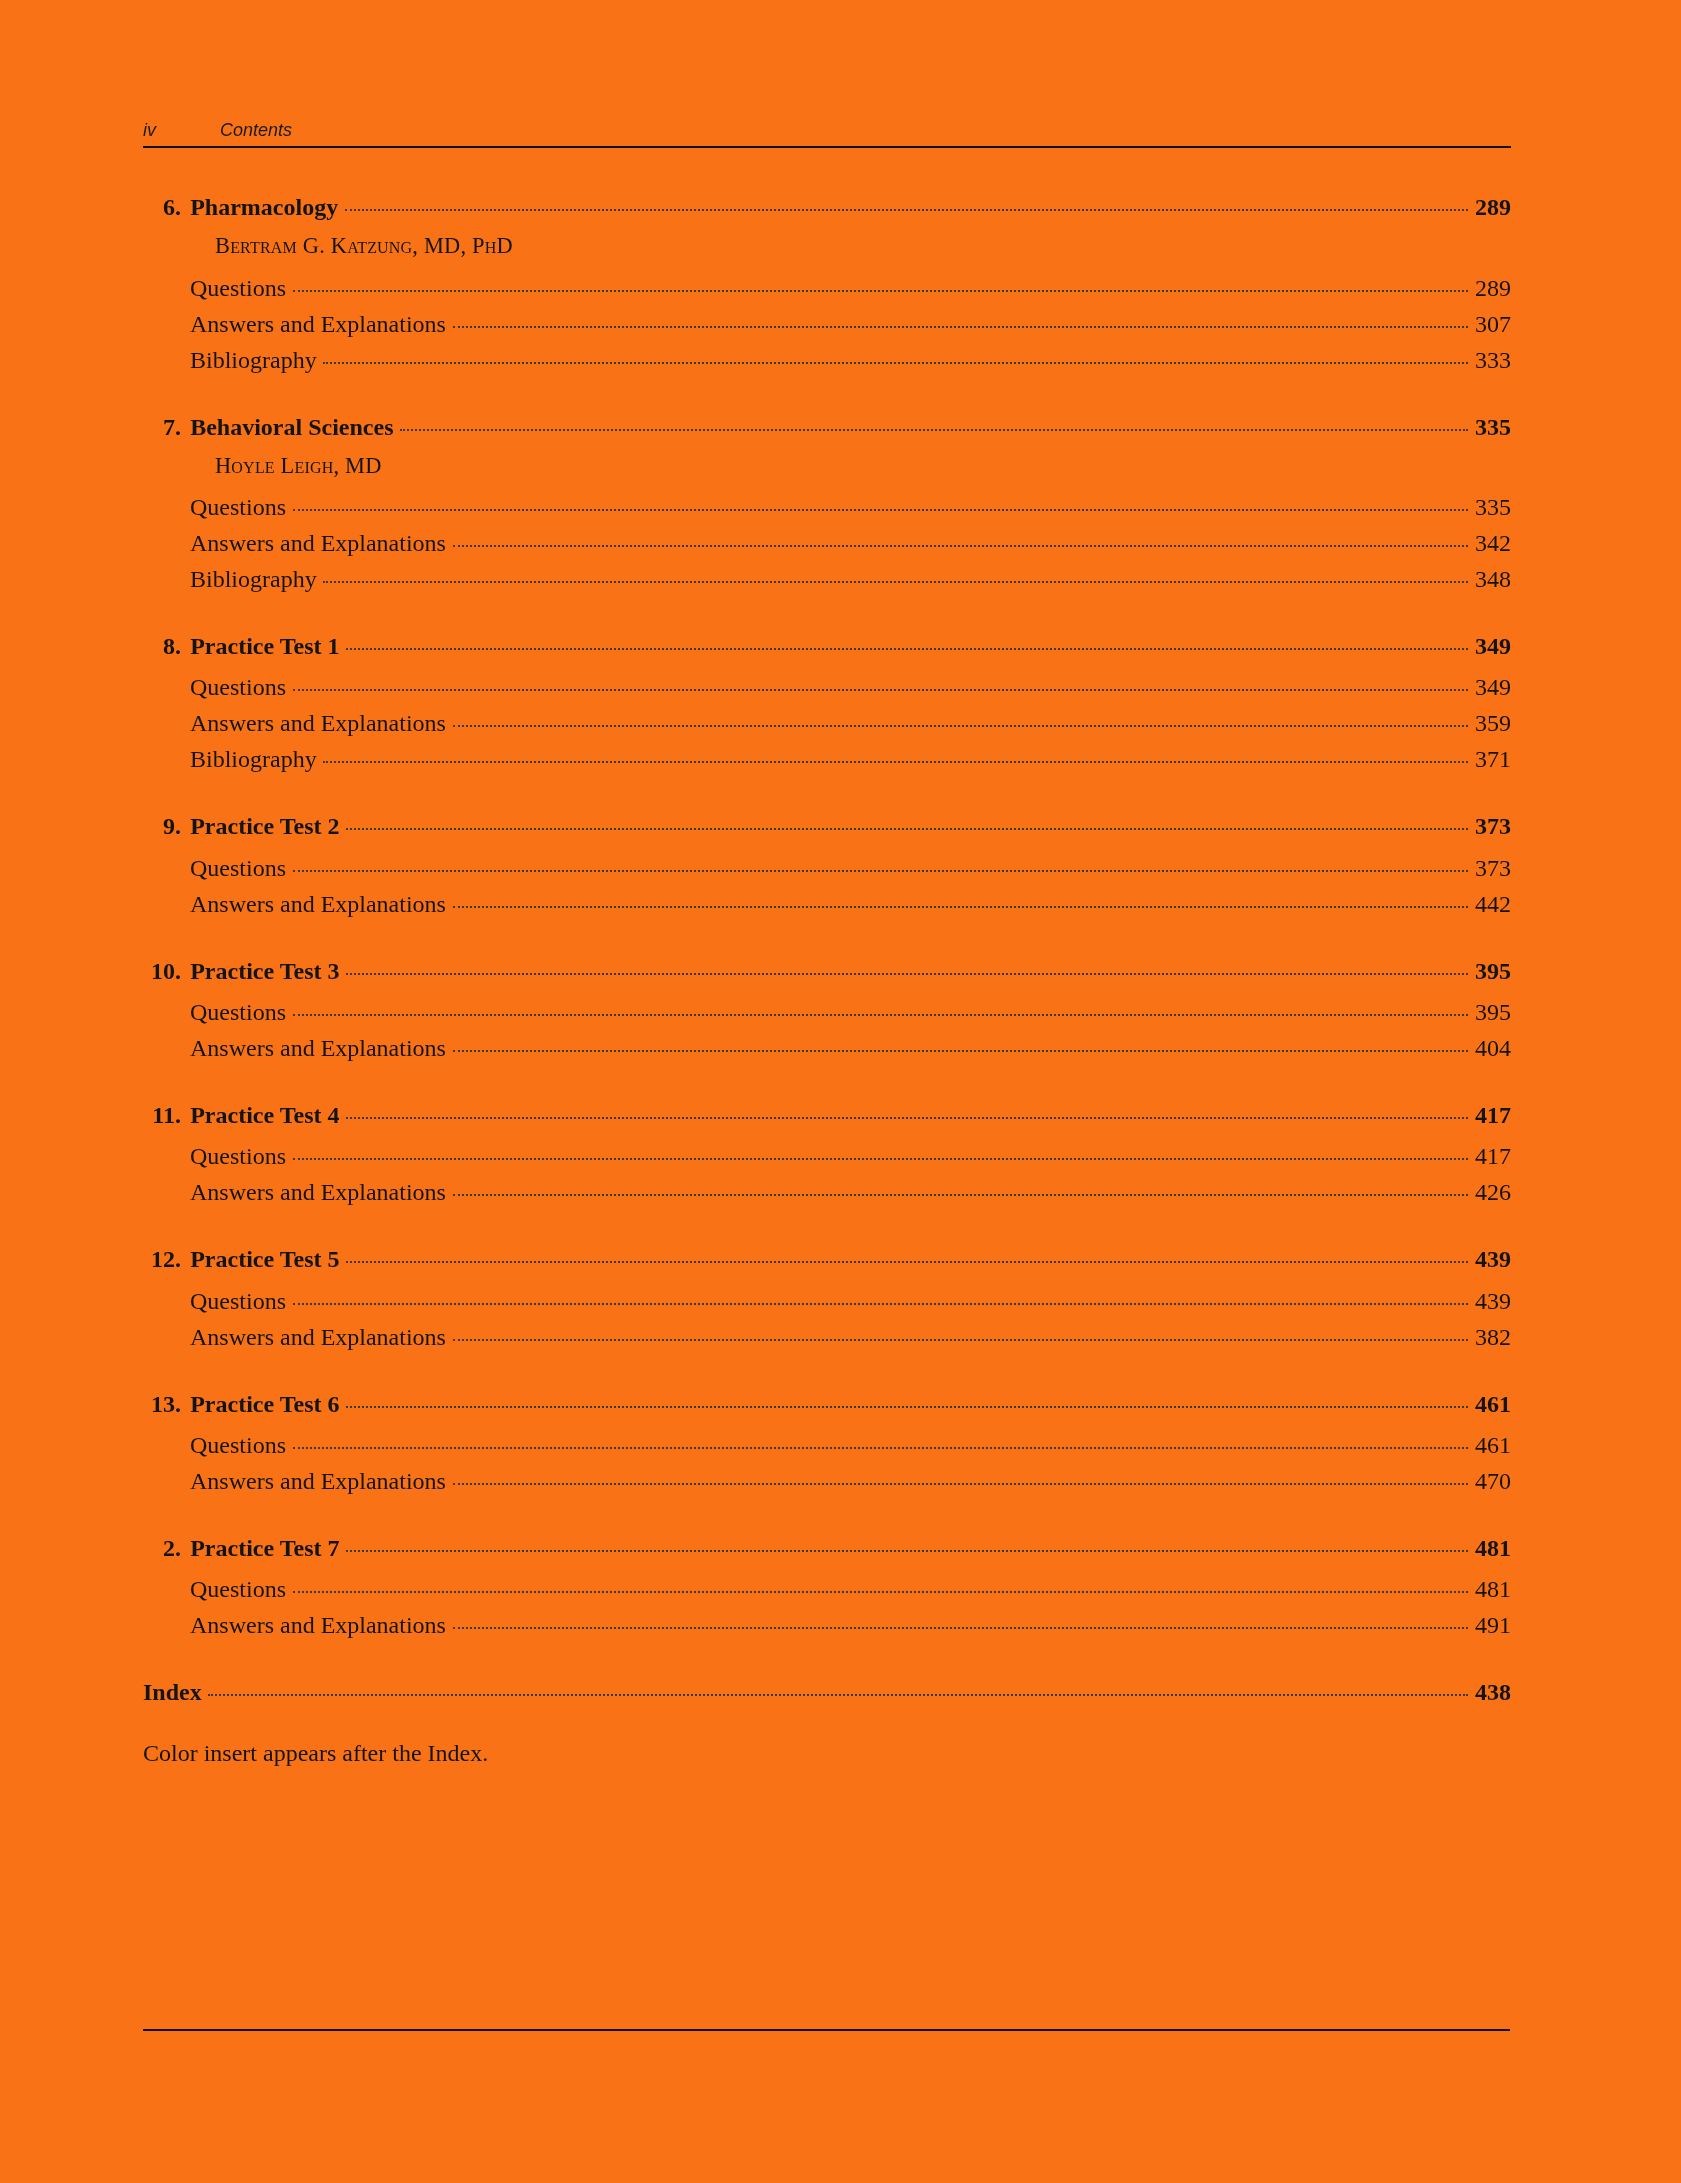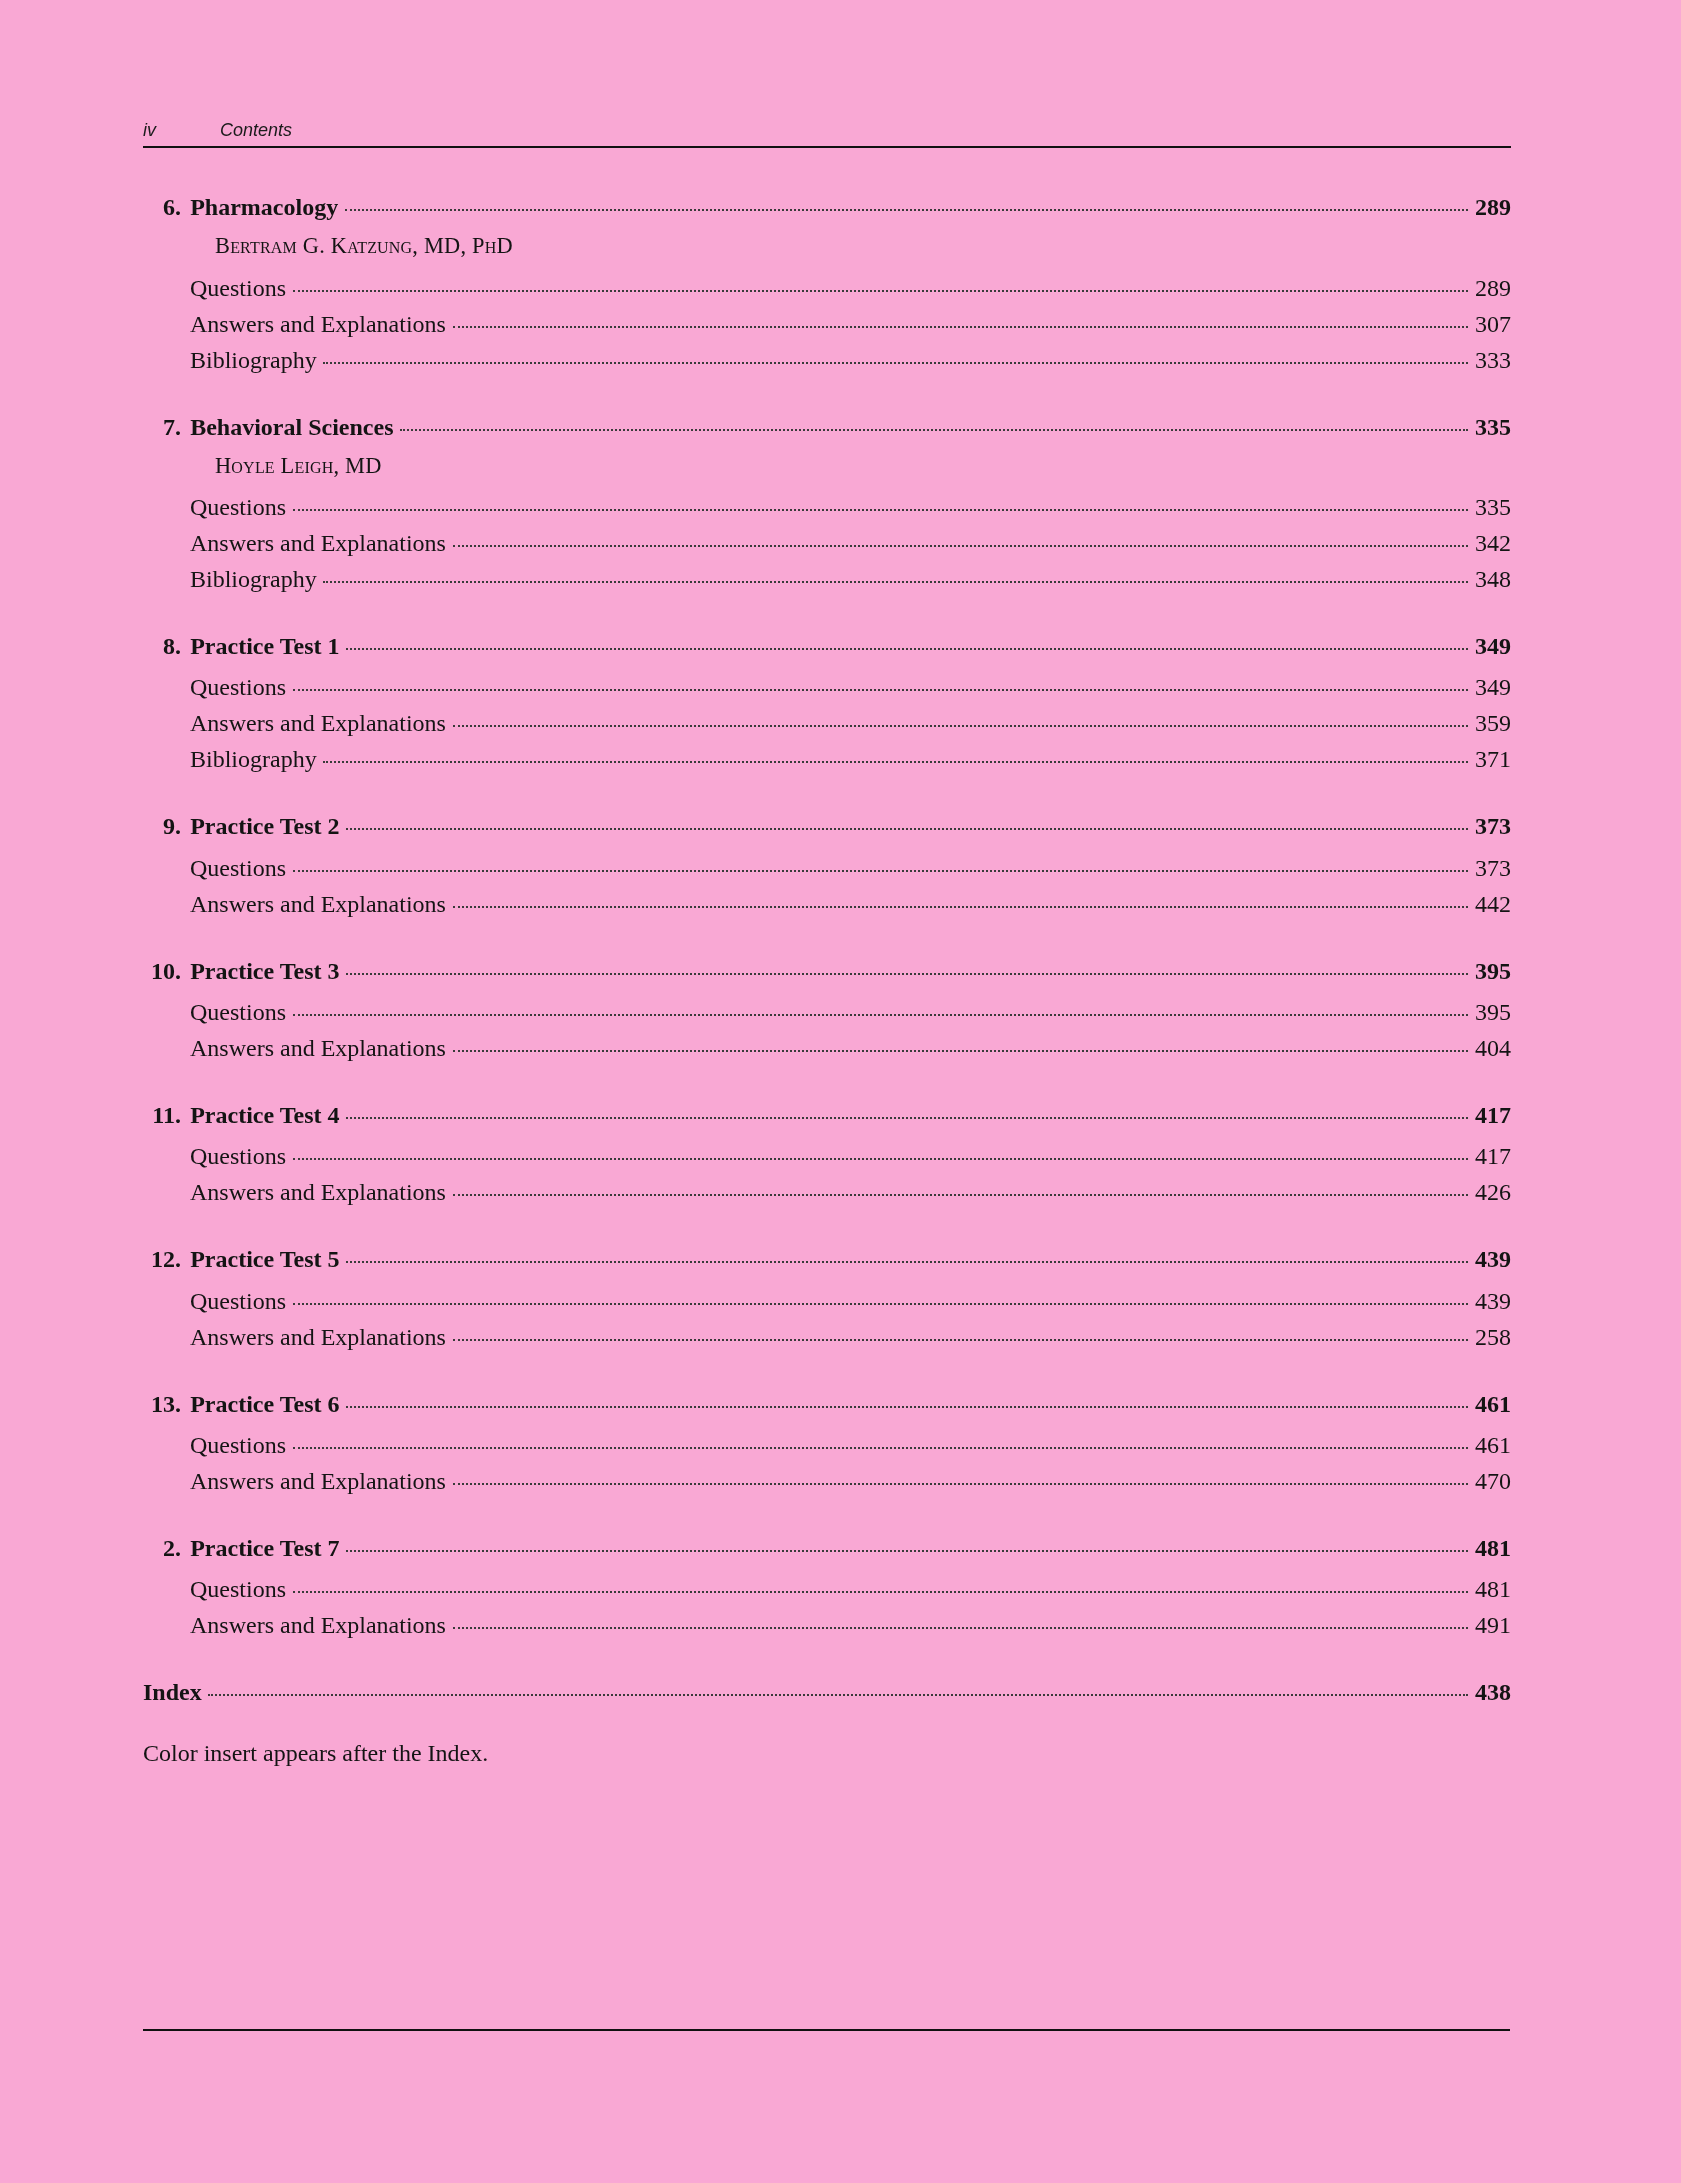--- a/index.html
+++ b/index.html
@@ -9,21 +9,21 @@
     height: 2183px;
     position: relative;
     font-family: "Liberation Serif", serif;
     color: #141414;
     overflow: hidden;
   }
   .doc-page {
     position: absolute;
     inset: 0;
     padding: 120px 171px 0 143px;
-    background: #f9a8d4;
+    background: #f97316;
   }
   
   .page-header {
     font-family: "Liberation Sans", sans-serif;
     font-style: italic;
     font-size: 18px;
     line-height: 20px;
     display: flex;
     align-items: baseline;
     color: #1b1b1b;
@@ -262,21 +262,21 @@
     <div class="entries">
   <div class="line entry-line">
     <span>Questions</span>
     <span class="leader"></span>
     <span class="pnum">439</span>
   </div>
 
   <div class="line entry-line">
     <span>Answers and Explanations</span>
     <span class="leader"></span>
-    <span class="pnum">258</span>
+    <span class="pnum">382</span>
   </div>
 </div>
   </section>
 
   <section class="chapter">
     <div class="line chapter-line">
       <span class="num">13.</span>
       <span class="ctitle">Practice Test 6</span>
       <span class="leader"></span>
       <span class="pnum">461</span>

